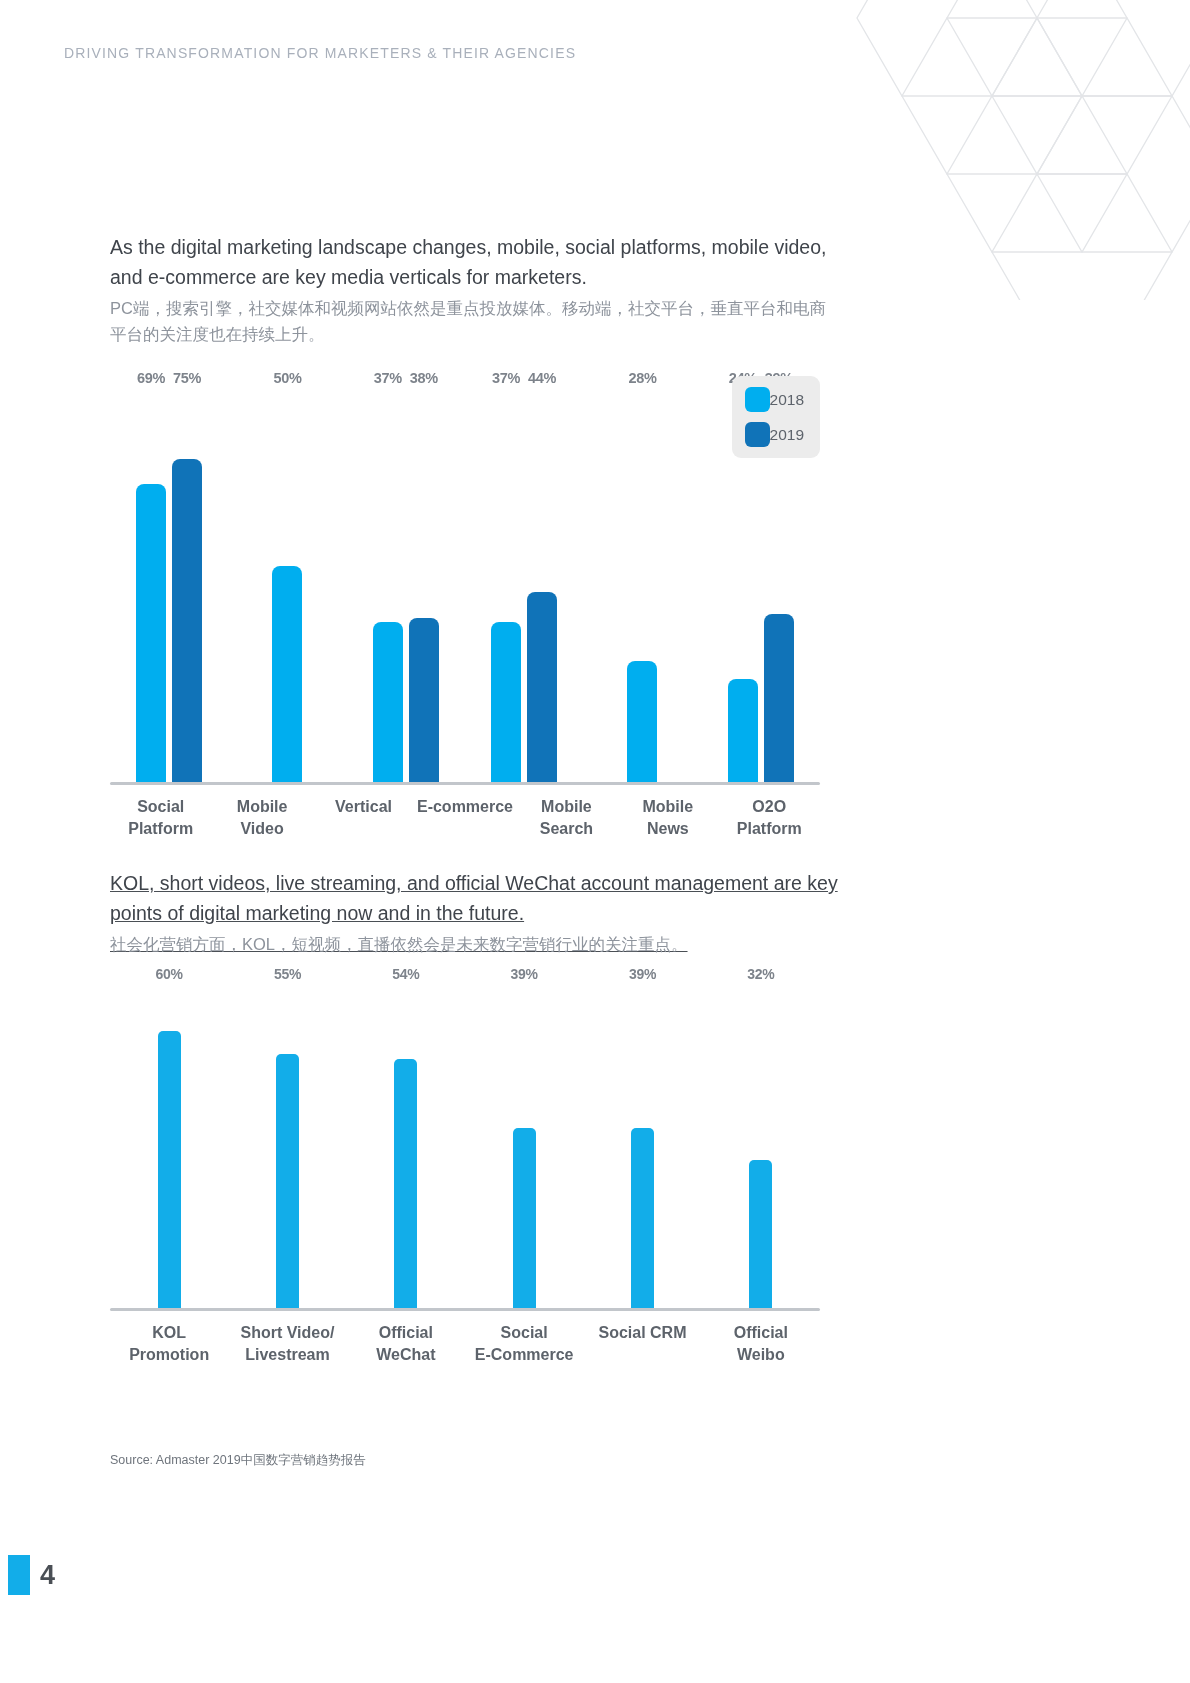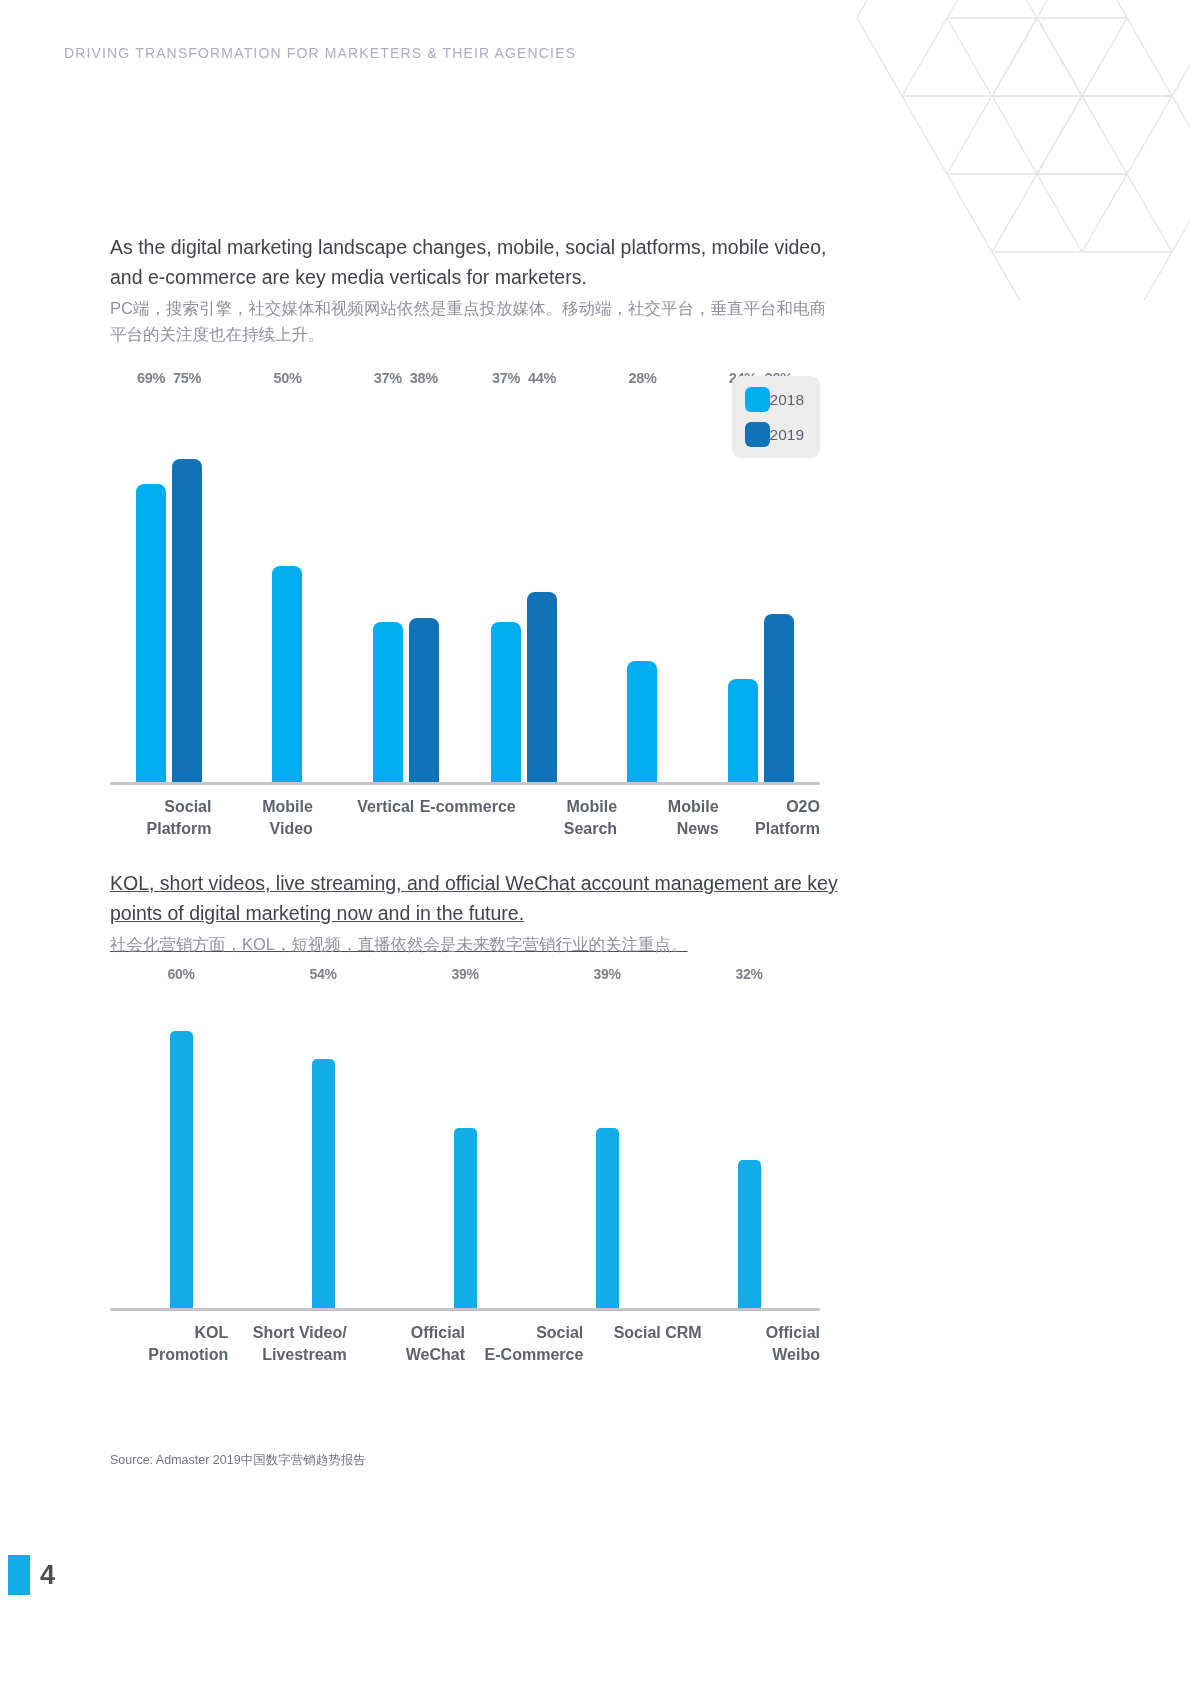--- a/index.html
+++ b/index.html
@@ -65,21 +65,21 @@
   .bar.single { background:#12ade9; width:23px; border-radius:5px 5px 0 0; }
 
   .vlabel {
     font-size:14.5px; font-weight:700; color:#7d838b;
     margin-bottom:5px; letter-spacing:-0.3px; white-space:nowrap;
   }
   #chart2 .vlabel { font-size:14px; }
 
   .xlabels { display:flex; margin-top:11px; }
   .xlab {
-    flex:1 1 0; text-align:right; font-size:16px; font-weight:700;
+    flex:1 1 0; text-align:center; font-size:16px; font-weight:700;
     color:#5d636b; line-height:22px; white-space:pre-line;
   }
 
   
   .legend {
     position:absolute; right:0; top:6px;
     background:#ececec; border-radius:9px;
     padding:11px 16px 11px 13px;
     display:flex; flex-direction:column; gap:10px;
   }
@@ -222,20 +222,26 @@
   <div class="plot">
     <div class="groups" id="chart2-groups">
         <div class="group">
           <div class="bar-wrap">
             <div class="vlabel">60%</div>
             <div class="bar single" style="height: 276.923px; background: rgb(18, 173, 233);"></div>
           </div>
         </div>
         <div class="group">
           <div class="bar-wrap">
+            <div class="vlabel">55%</div>
+            <div class="bar single" style="height: 253.846px; background: rgb(18, 173, 233);"></div>
+          </div>
+        </div>
+        <div class="group">
+          <div class="bar-wrap">
             <div class="vlabel">54%</div>
             <div class="bar single" style="height: 249.231px; background: rgb(18, 173, 233);"></div>
           </div>
         </div>
         <div class="group">
           <div class="bar-wrap">
             <div class="vlabel">39%</div>
             <div class="bar single" style="height: 180px; background: rgb(18, 173, 233);"></div>
           </div>
         </div>

